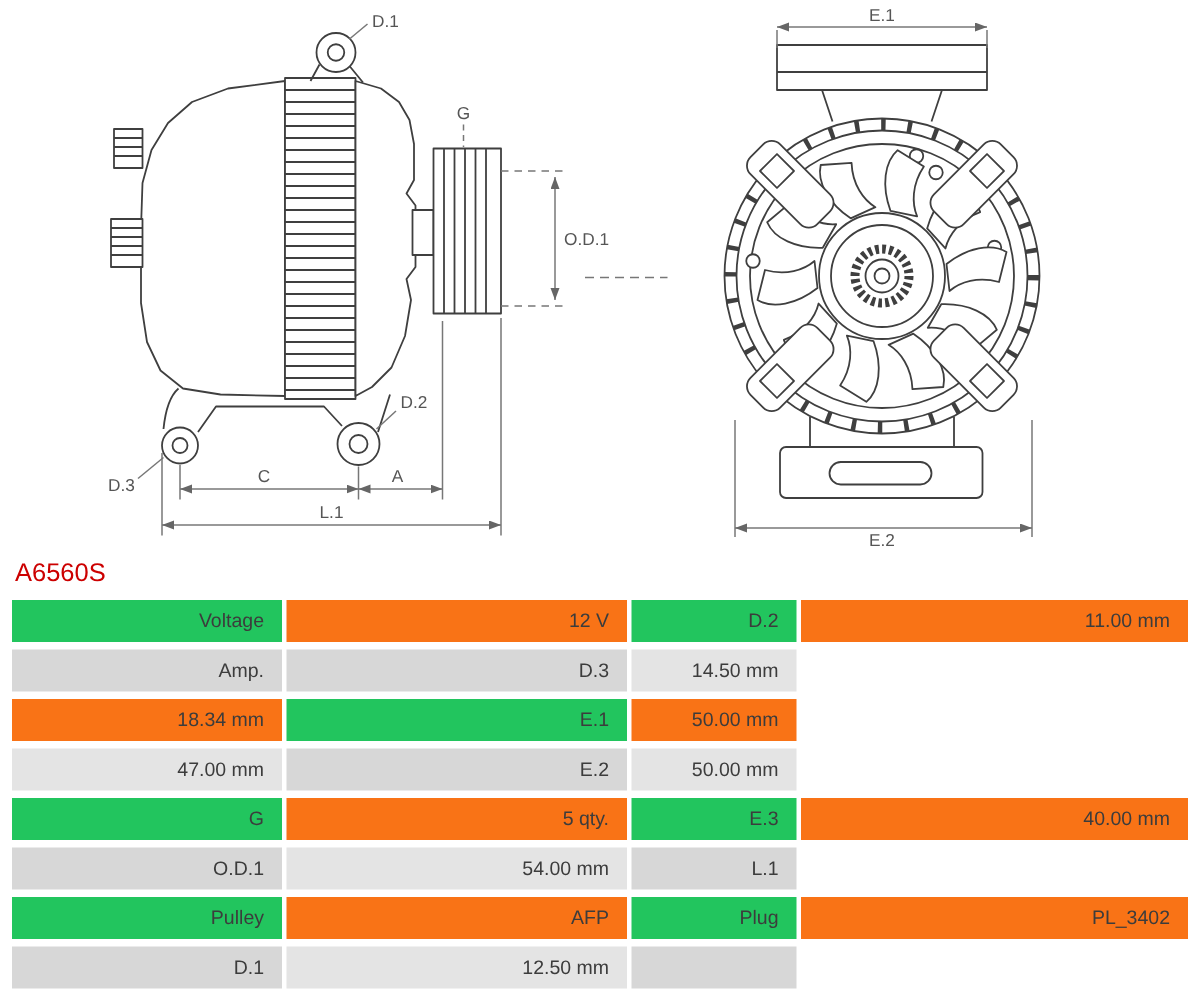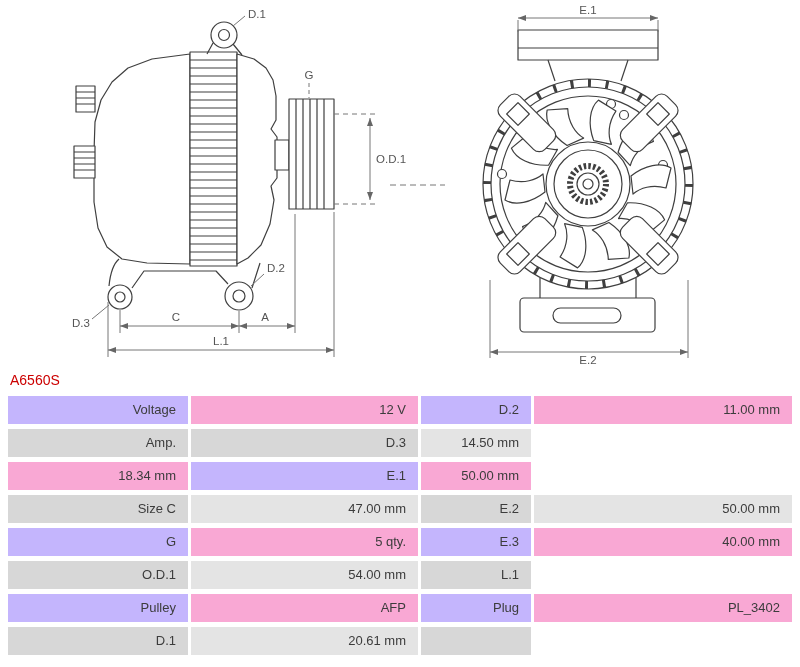--- a/index.html
+++ b/index.html
@@ -2,26 +2,26 @@
 <html><head>
 <meta charset="utf-8">
 <style>
   html,body{margin:0;padding:0;background:#fff;}
   body{width:800px;height:667px;overflow:hidden;font-family:"Liberation Sans",sans-serif;}
   .diagrams{position:relative;width:800px;height:368px;}
   .diagrams svg{position:absolute;top:2px;}
   .sv1{left:2px;}
   .sv2{left:455px;}
   svg text{font-family:"Liberation Sans",sans-serif;font-size:11.5px;fill:#555;}
-  .part-number{margin:4px 0 8px 10px;font-size:14px;color:#cc0000;cursor:pointer;}
+  .part-number{margin:4px 0 8px 10px;font-size:17px;color:#cc0000;cursor:pointer;}
   .spec-table{margin:0 8px;}
   .row{display:grid;grid-template-columns:180px 227px 110px 1fr;column-gap:3px;margin-bottom:5px;height:28px;}
   .cell{line-height:28px;text-align:right;padding-right:12px;font-size:13px;color:#3c3c3c;white-space:nowrap;overflow:hidden;}
-  .label{background:#c4b5fd;}
-  .value{background:#f9a8d4;}
+  .label{background:#22c55e;}
+  .value{background:#f97316;}
   .row:nth-child(even) .label{background:#d7d7d7;}
   .row:nth-child(even) .value{background:#e4e4e4;}
   .cell-empty{background:transparent !important;}
 </style>
 </head>
 <body>
 
 <div class="diagrams">
 
   <svg class="sv1" width="450" height="365" viewBox="0 0 450 365">
@@ -155,21 +155,20 @@
     <div class="cell label">Amp.</div>
     <div class="cell label">D.3</div>
     <div class="cell value">14.50 mm</div>
   </div>
   <div class="row">
     <div class="cell value">18.34 mm</div>
     <div class="cell label">E.1</div>
     <div class="cell value">50.00 mm</div>
   </div>
   <div class="row">
-    <div class="cell label">Size C</div>
     <div class="cell value">47.00 mm</div>
     <div class="cell label">E.2</div>
     <div class="cell value">50.00 mm</div>
   </div>
   <div class="row">
     <div class="cell label">G</div>
     <div class="cell value">5 qty.</div>
     <div class="cell label">E.3</div>
     <div class="cell value">40.00 mm</div>
   </div>
@@ -179,17 +178,17 @@
     <div class="cell label">L.1</div>
   </div>
   <div class="row">
     <div class="cell label">Pulley</div>
     <div class="cell value">AFP</div>
     <div class="cell label">Plug</div>
     <div class="cell value">PL_3402</div>
   </div>
   <div class="row">
     <div class="cell label">D.1</div>
-    <div class="cell value">20.61 mm</div>
+    <div class="cell value">12.50 mm</div>
     <div class="cell label"></div>
     <div class="cell value cell-empty"></div>
   </div>
 </div>
 
 </body></html>

